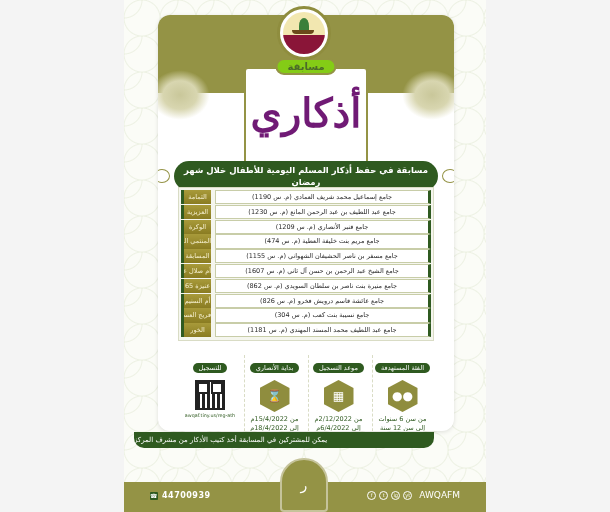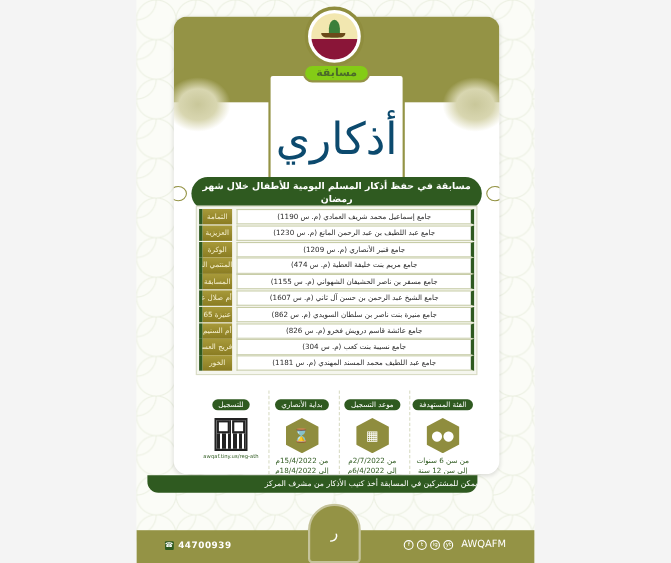--- a/index.html
+++ b/index.html
@@ -59,23 +59,23 @@
   }
   .pill {
     position: absolute; left: 50%; transform: translateX(-50%);
     background: #84cc16; border: 2px solid #949345; border-radius: 10px;
     color: #4b6a2a; font-size: 10px; font-weight: bold; padding: 1px 10px;
     white-space: nowrap;
   }
   .pill.top { top: -11px; }
   .pill.bottom { bottom: -11px; }
   .title-main {
-    position: absolute; left: 0; right: 0; top: 28px; text-align: center;
-    font-family: "DejaVu Serif", serif; font-size: 40px; font-weight: normal;
-    color: #0c4a6e; line-height: 60px;
+    position: absolute; left: 0; right: 0; top: 14px; text-align: center;
+    font-family: "DejaVu Serif", serif; font-size: 40px; font-weight: bold;
+    color: #701a75; line-height: 60px;
   }
 
   .intro {
     position: absolute; left: 16px; top: 146px; width: 264px; height: 30px;
     background: #2f5a20; border-radius: 15px; text-align: center; color: #ffffff;
     padding-top: 3px;
   }
   .intro-1 { font-size: 8.5px; font-weight: bold; line-height: 12px; }
   .intro-2 { font-size: 6.5px; line-height: 10px; }
   .intro-deco {
@@ -130,21 +130,21 @@
   .qr::before, .qr::after {
     content: ""; position: absolute; width: 8px; height: 8px; border: 2px solid #222; background: #fff;
   }
   .qr::before { left: 0; top: 0; }
   .qr::after { right: 0; top: 0; }
   .qr-url { font-size: 4.8px; color: #2f5a20; white-space: nowrap; }
 
   .bottom-bar {
     position: absolute; left: 10px; top: 432px; width: 300px; height: 16px;
     background: #2f5a20; border-radius: 0 0 10px 10px;
-    color: #ffffff; font-size: 7px; text-align: right; line-height: 16px;
+    color: #ffffff; font-size: 7px; text-align: left; line-height: 16px;
   }
 
   .logo-badge {
     position: absolute; left: 156px; top: 458px; width: 48px; height: 54px;
     background: #949345; border: 2px solid #c5c39a;
     border-radius: 24px 24px 4px 4px;
     display: flex; align-items: center; justify-content: center;
     color: #ffffff; font-size: 14px; z-index: 3;
   }
 
@@ -239,21 +239,21 @@
       <div class="info-col" dir="rtl">
         <div class="info-label">الفئة المستهدفة</div>
         <div class="hex">●●</div>
         <div class="info-text">من سن 6 سنوات</div>
         <div class="info-text">إلى سن 12 سنة</div>
         
       </div>
       <div class="info-col" dir="rtl">
         <div class="info-label">موعد التسجيل</div>
         <div class="hex">▦</div>
-        <div class="info-text">من 2/7/2022م</div>
+        <div class="info-text">من 2/12/2022م</div>
         <div class="info-text">إلى 6/4/2022م</div>
       </div>
       <div class="info-col" dir="rtl">
         <div class="info-label">بداية الأنصاري</div>
         <div class="hex">⌛</div>
         <div class="info-text">من 15/4/2022م</div>
         <div class="info-text">إلى 18/4/2022م</div>
         
       </div>
       <div class="info-col" dir="rtl">

